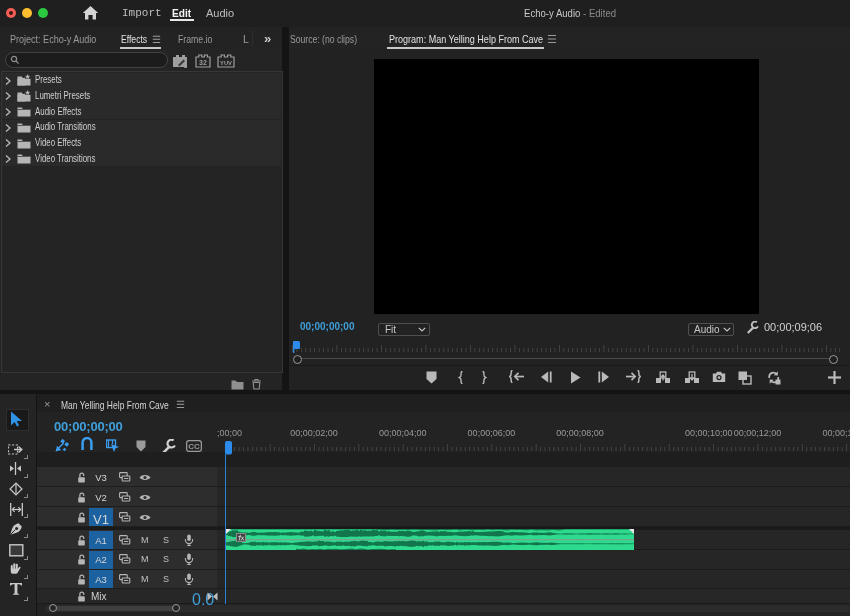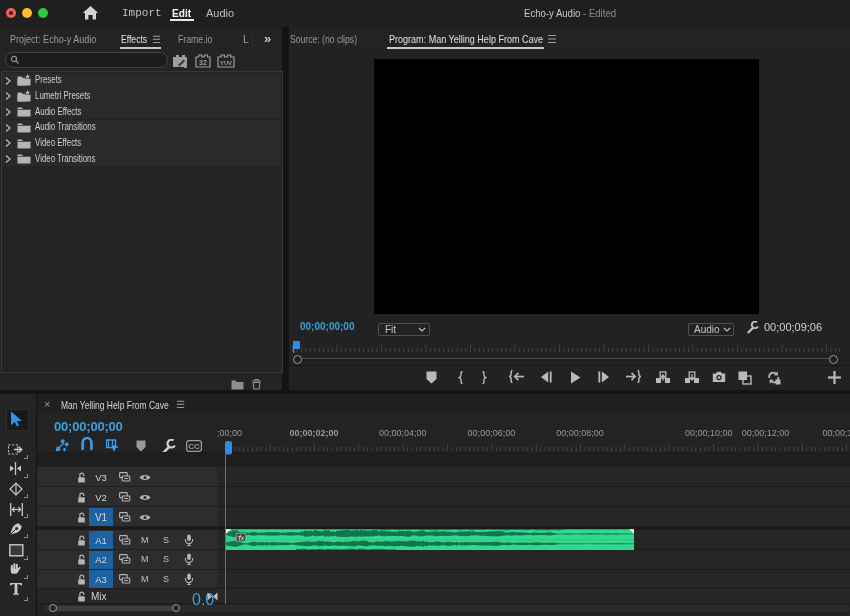--- a/index.html
+++ b/index.html
@@ -428,26 +428,26 @@
       <path d="M12.6 1.4 A3.9 3.9 0 1 0 13.9 6.4" fill="none" stroke="#d2d2d2" stroke-width="2.1"></path>
       <path d="M2.2 13.8 L8.4 7.6" stroke="#d2d2d2" stroke-width="2.5"></path>
     </svg>
 <svg class="abs" style="left:186px;top:440px" width="16" height="12" viewBox="0 0 16 12">
       <rect x="0.6" y="0.6" width="14.8" height="10.8" rx="2.5" fill="none" stroke="#9a9a9a" stroke-width="1.3"></rect>
       <text x="8" y="9.2" font-size="8" font-weight="bold" fill="#9a9a9a" text-anchor="middle" font-family="Liberation Sans">CC</text>
     </svg>
 
 <div class="abs" style="left:217px;top:412px;width:633px;height:40px;background:#232323;"></div>
 <div class="txt" style="left:217px;top:429px;font-size:9px;color:#9a9a9a;">;00;00</div>
-<div class="txt" style="left:314.0px;top:429px;font-size:9px;color:#9a9a9a;transform:translateX(-50%);font-weight:bold;">00;00;02;00</div>
+<div class="txt" style="left:314.0px;top:429px;font-size:9px;color:#9a9a9a;transform:translateX(-50%);">00;00;02;00</div>
 <div class="txt" style="left:402.7px;top:429px;font-size:9px;color:#9a9a9a;transform:translateX(-50%);">00;00;04;00</div>
 <div class="txt" style="left:491.4px;top:429px;font-size:9px;color:#9a9a9a;transform:translateX(-50%);">00;00;06;00</div>
 <div class="txt" style="left:580.1px;top:429px;font-size:9px;color:#9a9a9a;transform:translateX(-50%);">00;00;08;00</div>
 <div class="txt" style="left:668.8px;top:429px;font-size:9px;color:#9a9a9a;transform:translateX(-50%);margin-left:40px;">00;00;10;00</div>
-<div class="txt" style="left:757.5px;top:429px;font-size:9px;color:#9a9a9a;transform:translateX(-50%);padding-left:16px;">00;00;12;00</div>
+<div class="txt" style="left:757.5px;top:429px;font-size:9px;color:#9a9a9a;transform:translateX(-50%);">00;00;12;00</div>
 <div class="txt" style="left:846.2px;top:429px;font-size:9px;color:#9a9a9a;transform:translateX(-50%);">00;00;14;00</div>
 <svg class="abs" style="left:217px;top:440px" width="633" height="12" viewBox="0 0 633 12">
       <rect x="8.30" y="4" width="0.9" height="7" fill="#484848"></rect>
       <rect x="12.74" y="7" width="0.9" height="4" fill="#484848"></rect>
       <rect x="17.17" y="7" width="0.9" height="4" fill="#484848"></rect>
       <rect x="21.61" y="7" width="0.9" height="4" fill="#484848"></rect>
       <rect x="26.04" y="7" width="0.9" height="4" fill="#484848"></rect>
       <rect x="30.48" y="7" width="0.9" height="4" fill="#484848"></rect>
       <rect x="34.91" y="7" width="0.9" height="4" fill="#484848"></rect>
       <rect x="39.35" y="7" width="0.9" height="4" fill="#484848"></rect>
@@ -621,21 +621,21 @@
       <path d="M0.5 4.5 C2.8 1.2 9.2 1.2 11.5 4.5 C9.2 7.8 2.8 7.8 0.5 4.5 Z" fill="#b5b5b5"></path>
       <circle cx="6" cy="4.5" r="1.6" fill="#2d2d2d"></circle>
     </svg>
 <div class="abs" style="left:37px;top:507px;width:180px;height:20px;background:#2d2d2d;border-bottom:1px solid #1f1f1f;box-sizing:border-box;"></div>
 <div class="abs" style="left:217px;top:507px;width:633px;height:20px;background:#262626;border-bottom:1px solid #1b1b1b;box-sizing:border-box;"></div>
 <svg class="abs" style="left:77px;top:511.5px" width="9" height="11" viewBox="0 0 9 11">
       <rect x="1.2" y="5.2" width="6.6" height="5.3" rx="0.8" fill="#b5b5b5"></rect>
       <path d="M2.9 5.2 L2.9 3.1 A1.9 1.9 0 0 1 6.7 3.1 L6.7 4.1" stroke="#b5b5b5" stroke-width="1.25" fill="none"></path>
     </svg>
 <div class="abs" style="left:89px;top:507.5px;width:24px;height:18.5px;background:#1d62a0;"></div>
-<div class="txt" style="left:101px;top:512.5px;font-size:10px;color:#d5d5d5;transform:translateX(-50%);">V1</div>
+<div class="txt" style="left:101px;top:512.5px;font-size:13px;color:#d5d5d5;transform:translateX(-50%);">V1</div>
 <svg class="abs" style="left:119px;top:511.5px" width="12" height="10" viewBox="0 0 12 10">
       <rect x="0.6" y="0.6" width="7.6" height="5" rx="0.8" fill="none" stroke="#b5b5b5" stroke-width="1.1"></rect>
       <rect x="3.2" y="4" width="7.6" height="5" rx="0.8" fill="#2d2d2d" stroke="#b5b5b5" stroke-width="1.1"></rect>
       <path d="M5 6.5 L9.3 6.5" stroke="#b5b5b5" stroke-width="1"></path>
     </svg>
 <svg class="abs" style="left:139px;top:512.5px" width="12" height="9" viewBox="0 0 12 9">
       <path d="M0.5 4.5 C2.8 1.2 9.2 1.2 11.5 4.5 C9.2 7.8 2.8 7.8 0.5 4.5 Z" fill="#b5b5b5"></path>
       <circle cx="6" cy="4.5" r="1.6" fill="#2d2d2d"></circle>
     </svg>
 <div class="abs" style="left:37px;top:527px;width:813px;height:3px;background:#1a1a1a;"></div>

